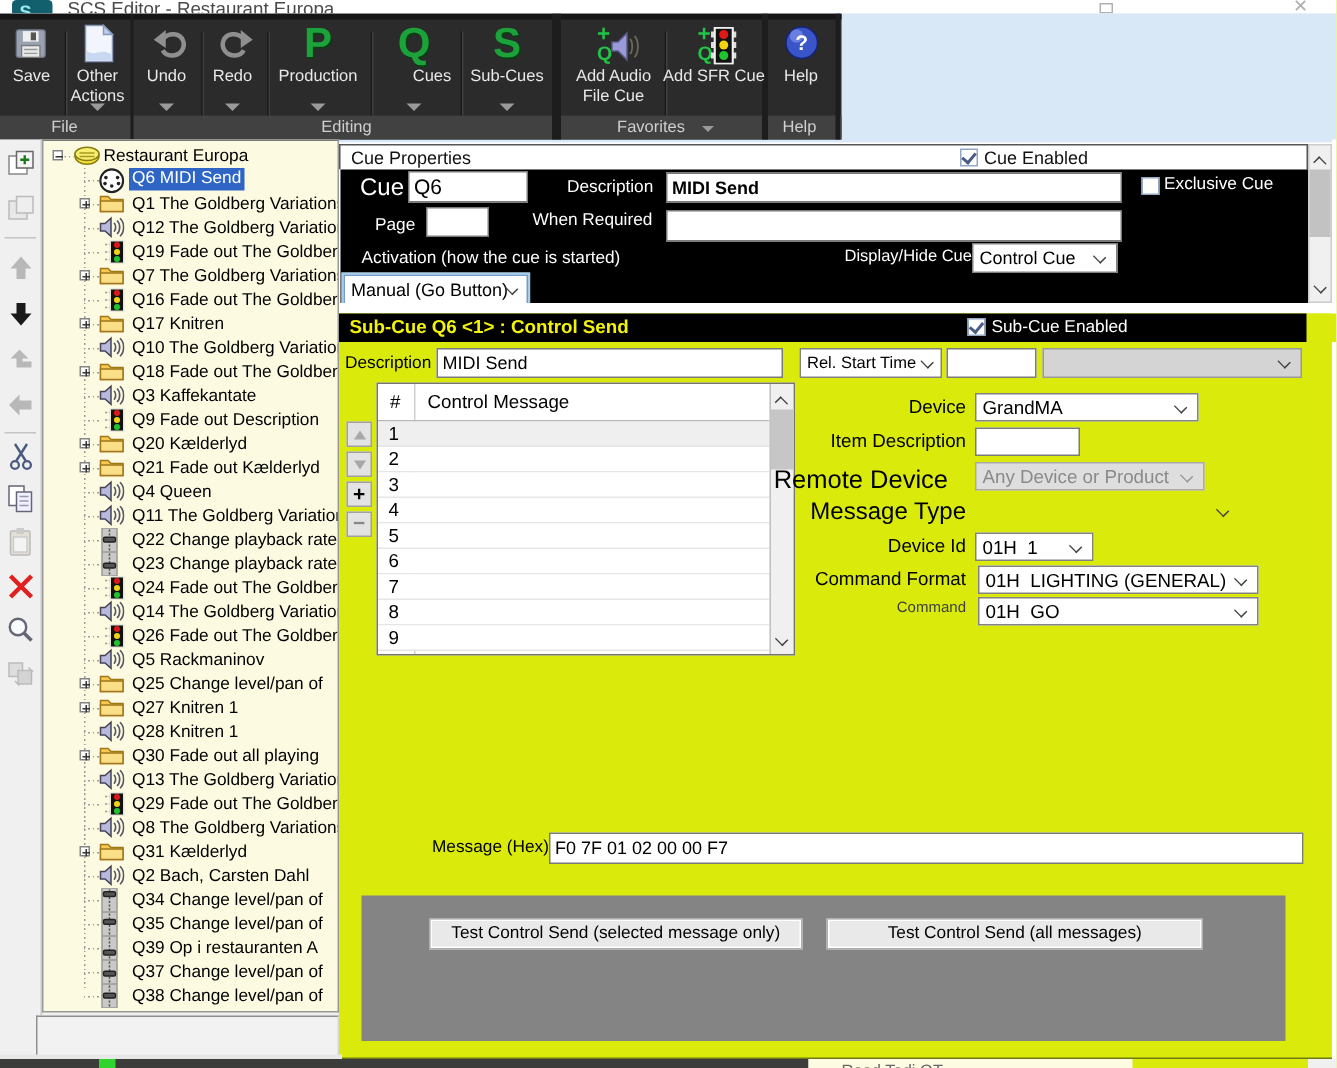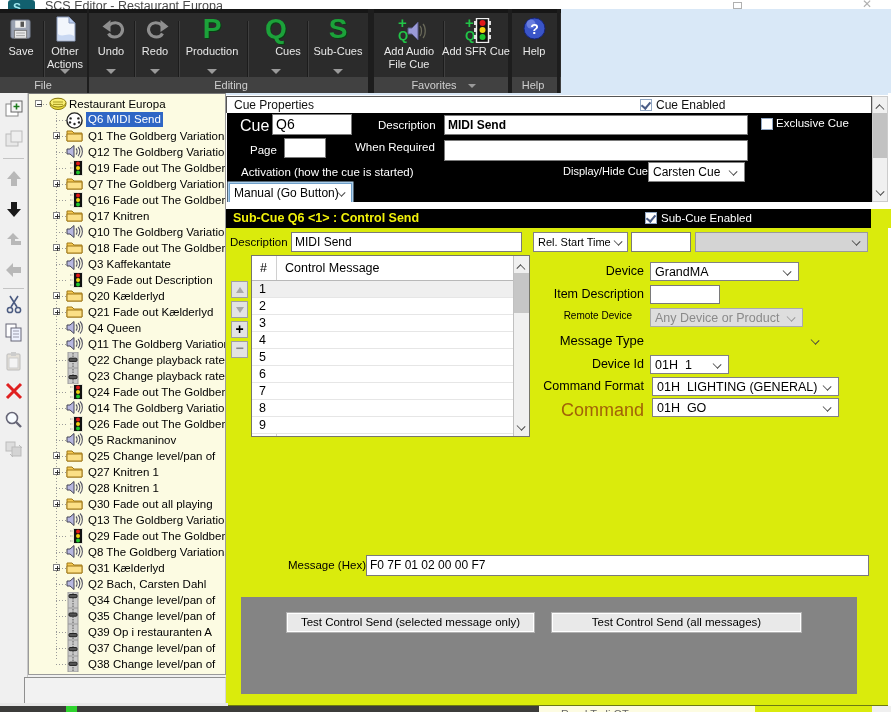--- a/index.html
+++ b/index.html
@@ -454,21 +454,21 @@
 <div class="lbl" style="left:378px;top:119px;font-size:11.5px;color:#fff">Description</div>
 <div class="inp" style="left:444px;top:115px;width:304px;height:20px;font-weight:bold">MIDI Send</div>
 <div class="cb" style="left:761px;top:118px"></div>
 <div class="lbl" style="left:776px;top:117px;font-size:11.5px;color:#fff">Exclusive Cue</div>
 <div class="lbl" style="left:250px;top:144px;font-size:11.5px;color:#fff">Page</div>
 <div class="inp" style="left:284px;top:138px;width:42px;height:20px"></div>
 <div class="lbl" style="left:355px;top:141px;font-size:11.5px;color:#fff">When Required</div>
 <div class="inp" style="left:444px;top:140px;width:304px;height:21px"></div>
 <div class="lbl" style="left:241px;top:166px;font-size:11.5px;color:#fff">Activation (how the cue is started)</div>
 <div class="lbl" style="left:563px;top:165px;font-size:11px;color:#fff">Display/Hide Cue</div>
-<div class="combo" style="left:648px;top:162px;width:97px;height:20px;font-size:12px">Carsten Cue</div>
+<div class="combo" style="left:648px;top:162px;width:97px;height:20px;font-size:12px">Control Cue</div>
 <div class="chev" style="left:729px;top:168px"></div>
 <div class="combo" style="left:229px;top:183px;width:123px;height:20px;font-size:12px;border-color:#6f9fc8;box-shadow:0 0 0 1.5px #aacdea">Manual (Go Button)</div>
 <div class="chev" style="left:337px;top:189px"></div>
 <div class="ab" style="left:872px;top:96px;width:16px;height:106px;background:#f0f0f0;border:1px solid #ccc"></div>
 <div class="ab" style="left:873px;top:113px;width:14px;height:45px;background:#c2c2c2"></div>
 <div class="chev" style="left:876px;top:104px;transform:rotate(180deg)"></div>
 <div class="chev" style="left:876px;top:188px"></div>
 <div class="ab" style="left:888px;top:93px;width:3px;height:620px;background:#fff"></div>
 <div class="ab" style="left:226px;top:202px;width:665px;height:7px;background:#fff"></div>
 <div class="ab" style="left:226px;top:209px;width:665px;height:19px;background:#daeb0c"></div>
@@ -521,32 +521,32 @@
 <div class="ab" style="left:261px;top:0;width:16px;height:180px;background:#f0f0f0;border-left:1px solid #c0c0c0"></div>
 <div class="ab" style="left:262px;top:17px;width:15px;height:40px;background:#c6c6c6"></div>
 <div class="chev" style="left:265px;top:8px;transform:rotate(180deg)"></div>
 <div class="chev" style="left:265px;top:167px"></div>
 </div>
 <div class="lbl" style="left:444px;width:200px;text-align:right;top:264px;font-size:12.5px;color:#000">Device</div>
 <div class="combo" style="left:650px;top:262px;width:149px;height:19px;">GrandMA</div>
 <div class="chev" style="left:783px;top:268px"></div>
 <div class="lbl" style="left:444px;width:200px;text-align:right;top:287px;font-size:12.5px;color:#000">Item Description</div>
 <div class="inp" style="left:650px;top:285px;width:70px;height:19px"></div>
-<div class="lbl" style="left:432px;width:200px;text-align:right;top:310px;font-size:10px;color:#000">Remote Device</div>
+<div class="lbl" style="left:432px;width:200px;text-align:right;top:310px;font-size:17px;color:#000">Remote Device</div>
 <div class="combo" style="left:650px;top:308px;width:153px;height:19px;background:#dedede;color:#8a8a8a;border-color:#aaa;">Any Device or Product</div>
 <div class="chev" style="left:787px;top:314px;opacity:0.45"></div>
-<div class="lbl" style="left:444px;width:200px;text-align:right;top:333px;font-size:13px;color:#000">Message Type</div>
+<div class="lbl" style="left:444px;width:200px;text-align:right;top:333px;font-size:16px;color:#000">Message Type</div>
 <div class="chev" style="left:811px;top:337px"></div>
 <div class="lbl" style="left:444px;width:200px;text-align:right;top:357px;font-size:12.5px;color:#000">Device Id</div>
 <div class="combo" style="left:650px;top:355px;width:79px;height:19px;">01H&nbsp; 1</div>
 <div class="chev" style="left:713px;top:361px"></div>
 <div class="lbl" style="left:444px;width:200px;text-align:right;top:379px;font-size:12.5px;color:#000">Command Format</div>
 <div class="combo" style="left:652px;top:377px;width:187px;height:19px;">01H&nbsp; LIGHTING (GENERAL)</div>
 <div class="chev" style="left:823px;top:383px"></div>
-<div class="lbl" style="left:444px;width:200px;text-align:right;top:400px;font-size:18px;color:#a16207">Command</div>
+<div class="lbl" style="left:444px;width:200px;text-align:right;top:400px;font-size:10px;color:#404040">Command</div>
 <div class="combo" style="left:652px;top:398px;width:187px;height:19px;">01H&nbsp; GO</div>
 <div class="chev" style="left:823px;top:404px"></div>
 <div class="lbl" style="left:288px;top:559px;font-size:11.5px;color:#000">Message (Hex)</div>
 <div class="inp" style="left:366px;top:555px;width:503px;height:21px;line-height:15px">F0 7F 01 02 00 00 F7</div>
 <div class="ab" style="left:241px;top:597px;width:616px;height:97px;background:#848484"></div>
 <div class="ab" style="left:551px;top:612px;width:251px;height:21px;background:#e9e9e9;border:1px solid #b0b0b0;box-shadow:inset 0 0 0 1px #fff;text-align:center;font-size:11.5px;line-height:19px;color:#000">Test Control Send (all messages)</div>
 <div class="ab" style="left:286px;top:612px;width:249px;height:21px;background:#e9e9e9;border:1px solid #b0b0b0;box-shadow:inset 0 0 0 1px #fff;text-align:center;font-size:11.5px;line-height:19px;color:#000">Test Control Send (selected message only)</div>
 <div class="ab" style="left:0;top:703px;width:228px;height:3px;background:#e8e8e8"></div>
 <div class="ab" style="left:0;top:706px;width:539px;height:6px;background:#3c3c3a"></div>
 <div class="ab" style="left:66px;top:706px;width:11px;height:6px;background:#2fd42f"></div>

